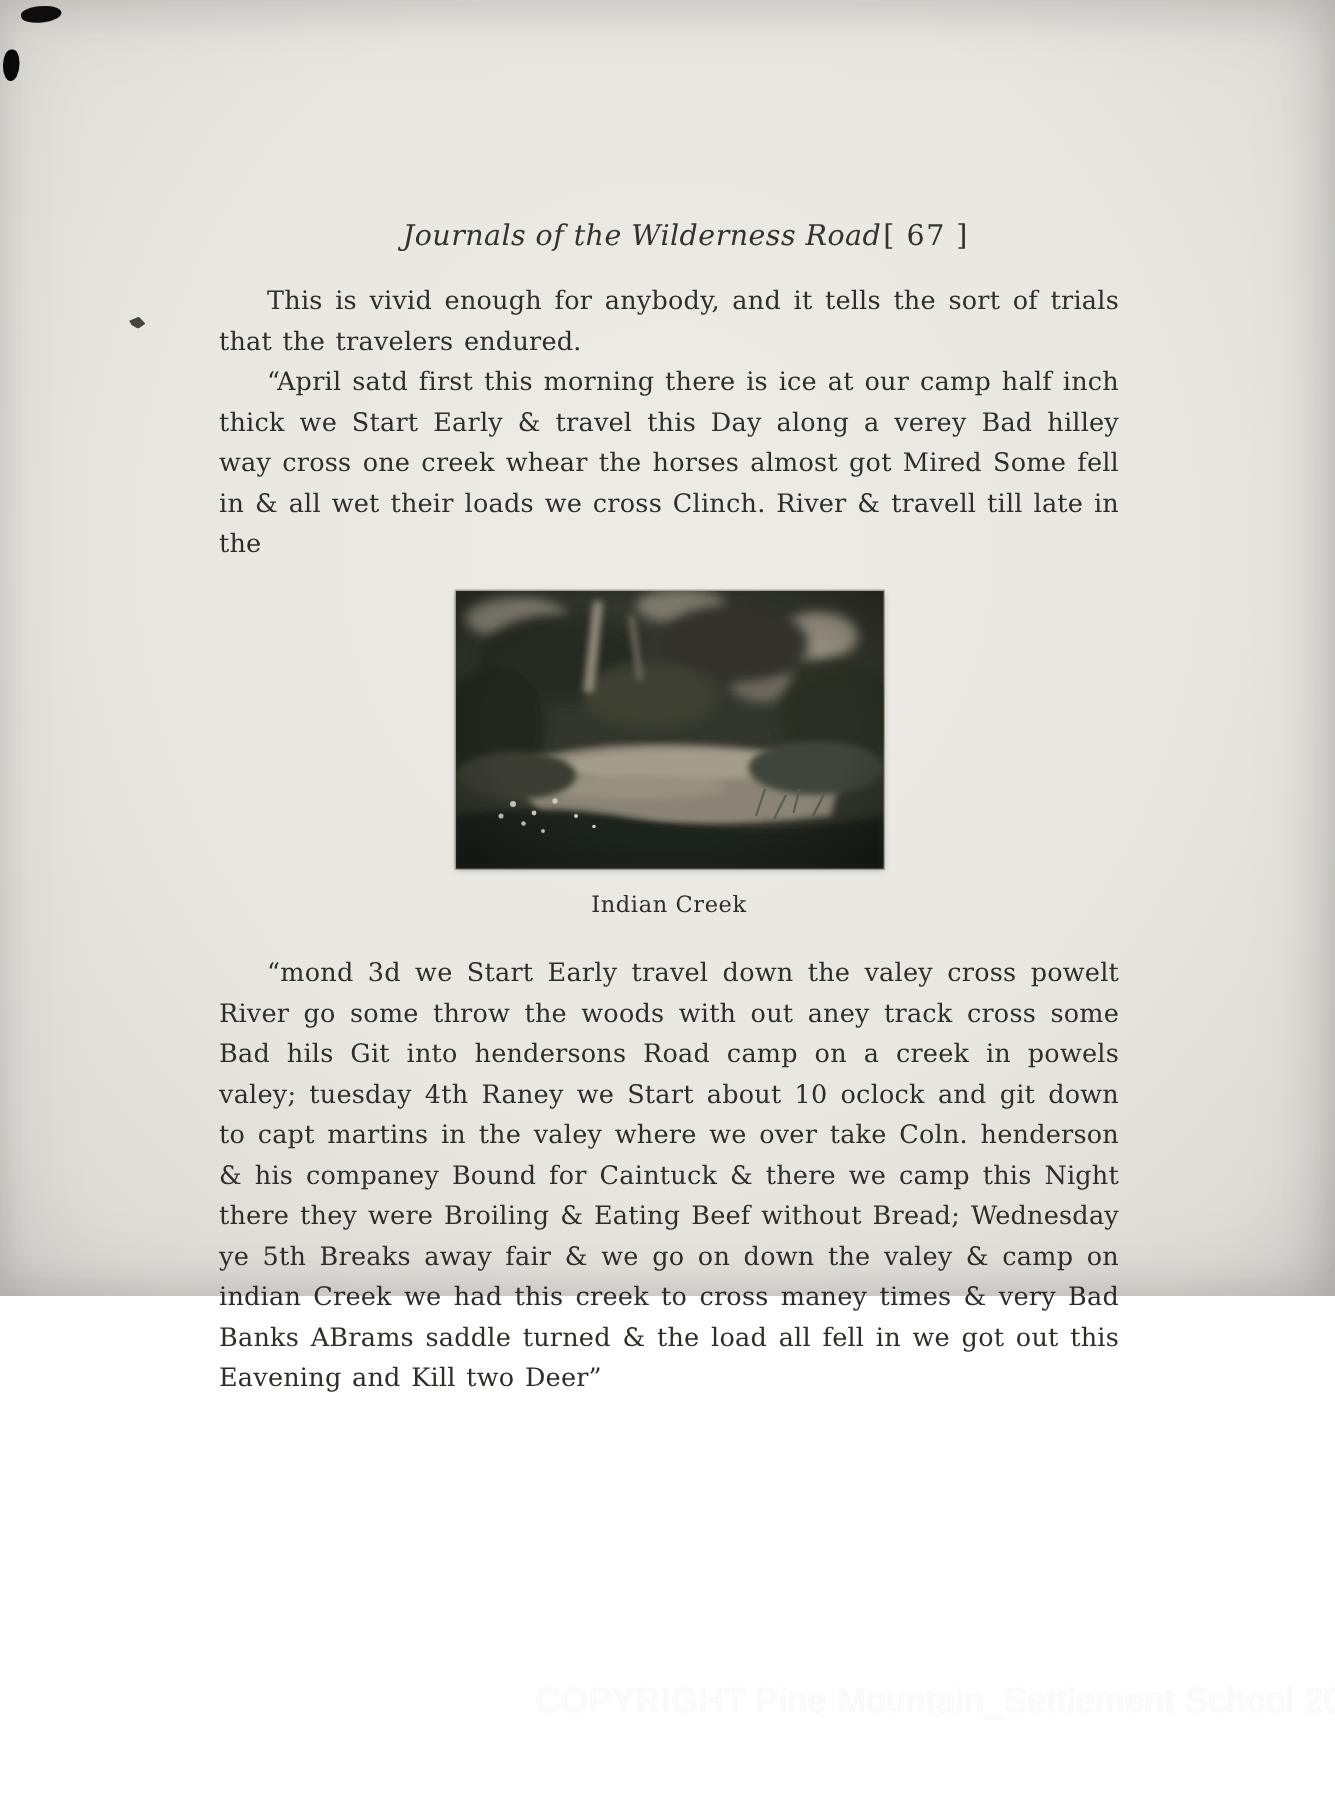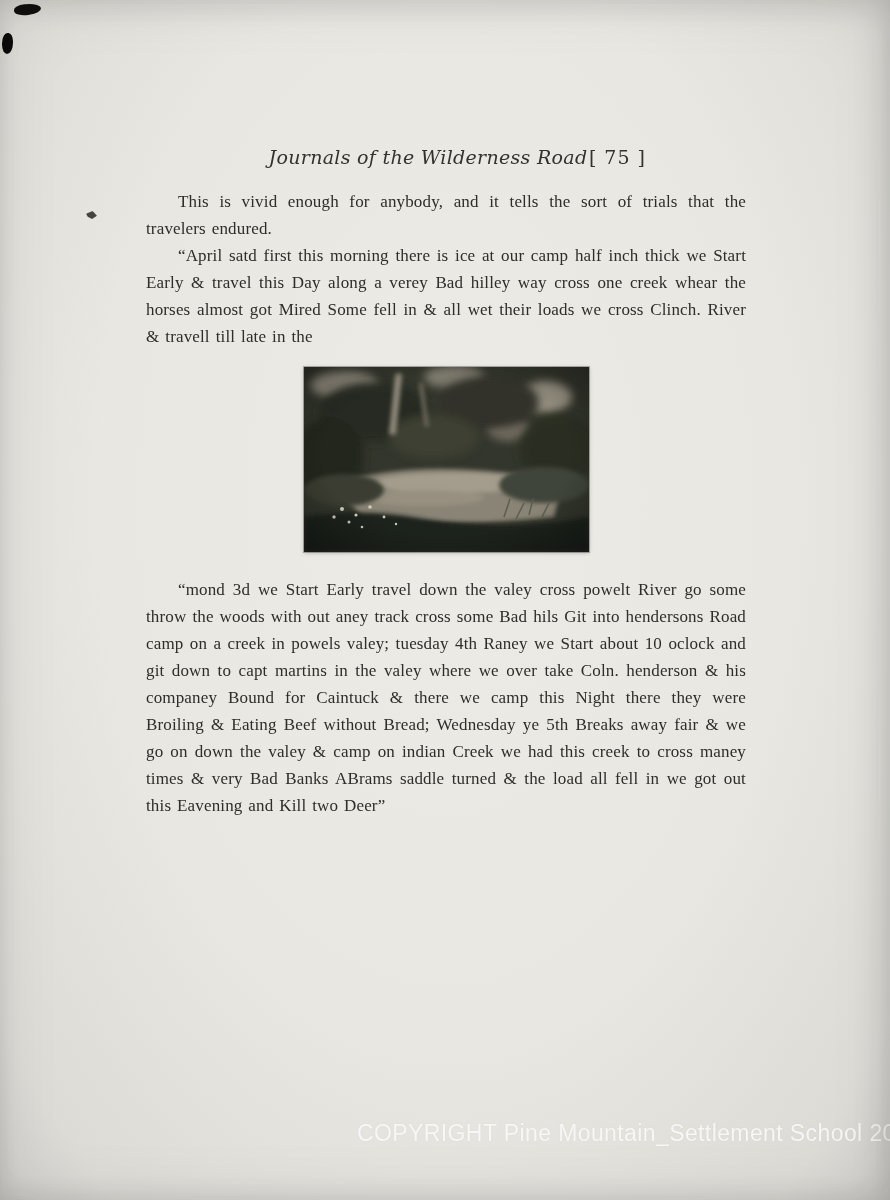--- a/index.html
+++ b/index.html
@@ -6,21 +6,21 @@
     margin: 0;
     padding: 0;
     width: 890px;
     height: 1200px;
     overflow: hidden;
     font-family: "DejaVu Serif", "Liberation Serif", serif;
   }
   .scan {
     position: relative;
     width: 890px;
-    height: 1200px;
+    height: 864px;
     background:
       radial-gradient(ellipse at 50% 42%, #edebe6 0%, #e9e7e2 55%, #dddbd6 88%, #cfcdc9 100%);
   }
   .scan::after {
     content: "";
     position: absolute;
     inset: 0;
     pointer-events: none;
     box-shadow:
       inset 0 0 70px rgba(0,0,0,0.07),
@@ -74,21 +74,20 @@
     letter-spacing: 1px;
     color: #34322e;
   }
   p.body-par {
     margin: 0;
     font-size: 17px;
     line-height: 27px;
     text-align: justify;
     word-spacing: 1.5px;
     letter-spacing: 0.15px;
-    font-family: Liberation Serif, serif;
   }
   p.indent { text-indent: 32px; }
   figure.photo-figure {
     margin: 17px auto 24px auto;
     width: 285px;
     text-align: center;
   }
   .photo-frame {
     width: 285px;
     height: 185px;
@@ -120,21 +119,21 @@
 <div class="scan">
 
   <div class="mark-a"></div>
   <div class="mark-b"></div>
   <div class="fleck"></div>
 
   <div class="content">
 
     <div class="page-header">
       <span class="title">Journals of the Wilderness Road</span>
-      <span class="folio">[ 75 ]</span>
+      <span class="folio">[ 67 ]</span>
     </div>
 
     <p class="body-par indent">This is vivid enough for anybody, and it tells the sort of trials that the travelers endured.</p>
     <p class="body-par indent">“April satd first this morning there is ice at our camp half inch thick we Start Early &amp; travel this Day along a verey Bad hilley way cross one creek whear the horses almost got Mired Some fell in &amp; all wet their loads we cross Clinch. River &amp; travell till late in the</p>
 
     <figure class="photo-figure">
       <svg class="photo-frame" viewBox="0 0 285 185" aria-hidden="true">
         <defs>
           <filter id="soft" x="-30%" y="-30%" width="160%" height="160%">
               <feGaussianBlur stdDeviation="4"></feGaussianBlur>
@@ -186,20 +185,21 @@
             <circle cx="92" cy="157" r="1.2"></circle>
         </g>
         <g stroke="#5a5e4c" stroke-width="1.5" fill="none">
           <path d="M200 150 l6 -18"></path>
             <path d="M212 152 l8 -16"></path>
           <path d="M225 148 l4 -16"></path>
             <path d="M238 150 l7 -14"></path>
         </g>
         <rect width="285" height="185" fill="url(#vig)"></rect>
       </svg>
+      <figcaption class="caption">Indian Creek</figcaption>
     </figure>
 
     <p class="body-par indent">“mond 3d we Start Early travel down the valey cross powelt River go some throw the woods with out aney track cross some Bad hils Git into hendersons Road camp on a creek in powels valey; tuesday 4th Raney we Start about 10 oclock and git down to capt martins in the valey where we over take Coln. henderson &amp; his companey Bound for Caintuck &amp; there we camp this Night there they were Broiling &amp; Eating Beef without Bread; Wednesday ye 5th Breaks away fair &amp; we go on down the valey &amp; camp on indian Creek we had this creek to cross maney times &amp; very Bad Banks ABrams saddle turned &amp; the load all fell in we got out this Eavening and Kill two Deer”</p>
 
   </div>
 
   <div class="watermark">COPYRIGHT Pine Mountain_Settlement School 2020</div>
 
 </div>
 

